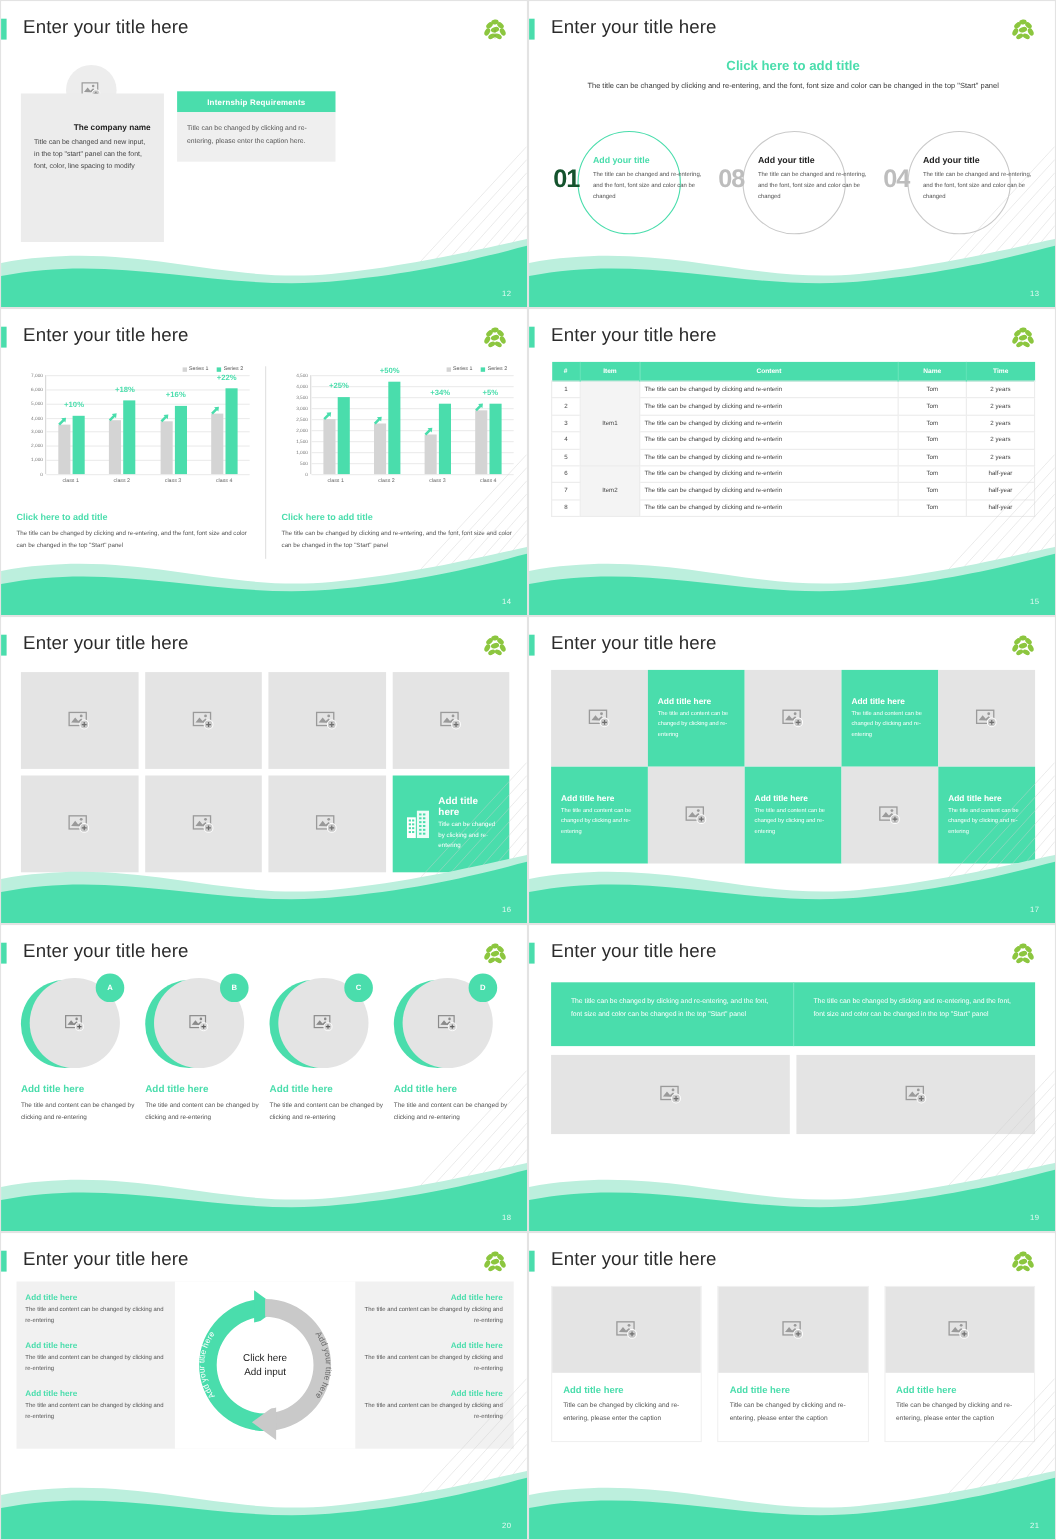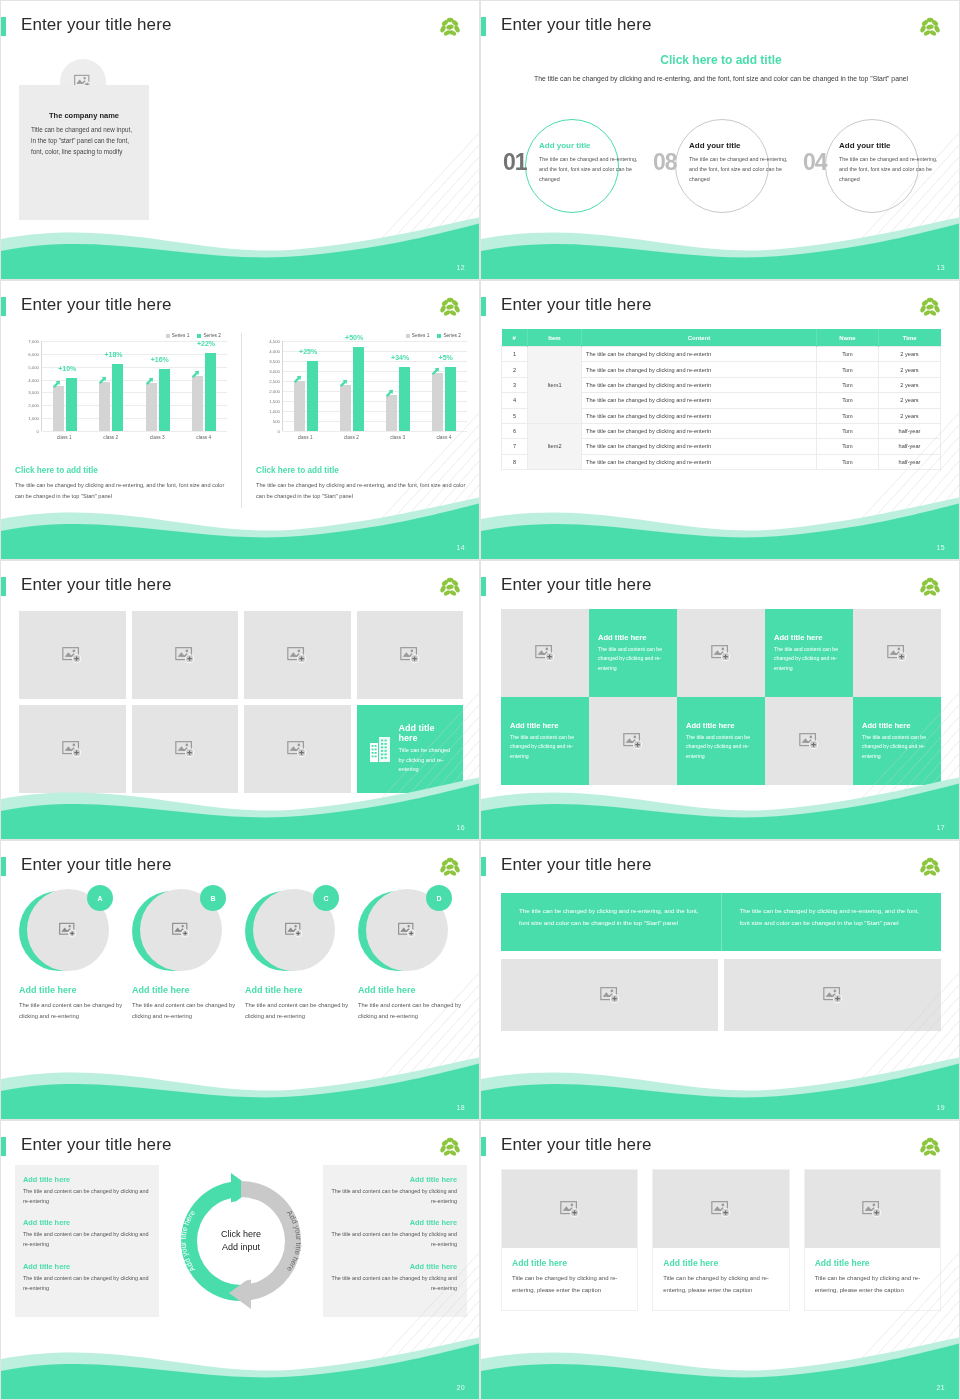--- a/index.html
+++ b/index.html
@@ -22,38 +22,38 @@
   .pagenum { position:absolute; right:14px; bottom:8px; font-size:7px; color:#ffffff; opacity:.85; letter-spacing:.4px; }
   .diag { position:absolute; right:0; bottom:16px; width:150px; height:130px; overflow:hidden; pointer-events:none; opacity:.55; }
 
   
   .ph { background:#e4e4e4; display:flex; align-items:center; justify-content:center; }
   .ph svg { width:22px; height:22px; }
   .green { background:#4ADDAC; }
 
   
   .s12-left { position:absolute; left:18px; top:84px; width:130px; height:135px; background:#ececec; padding:26px 12px 10px; }
-  .s12-left h4 { font-size:7.5px; color:#222; text-align:center; margin-bottom:4px; font-weight:700; }
+  .s12-left h4 { font-size:7.5px; color:#222; text-align:right; margin-bottom:4px; font-weight:700; }
   .s12-left p { font-size:6.3px; color:#444; line-height:1.75; }
   .s12-circle { position:absolute; left:59px; top:58px; width:46px; height:46px; border-radius:50%; background:#ededed; display:flex; align-items:center; justify-content:center; }
   .s12-circle svg { width:20px; height:20px; }
   .s12-grid { position:absolute; left:160px; top:82px; width:302px; display:grid; grid-template-columns:1fr 1fr; gap:10px 14px; }
   .s12-card-hd { background:#4ADDAC; color:#fff; font-size:7.2px; text-align:center; padding:5px 0; font-weight:700; letter-spacing:.2px;}
   .s12-card-bd { background:#efefef; font-size:6.2px; color:#555; line-height:1.9; padding:9px 9px 12px; }
 
   
   .s13-head { position:absolute; top:52px; left:0; width:480px; text-align:center; }
   .s13-head h3 { font-size:12px; color:#4ADDAC; font-weight:700; }
   .s13-head p { font-size:6.8px; color:#3a3a3a; line-height:1.85; margin-top:6px; }
   .s13-row { position:absolute; top:118px; left:22px; width:440px; display:flex; justify-content:space-between; }
   .s13-item { position:relative; width:140px; height:98px; }
   .s13-ring { position:absolute; left:22px; top:0; width:94px; height:94px; border-radius:50%; border:1.4px solid #c9c9c9; }
   .s13-ring.on { border-color:#4ADDAC; }
   .s13-num { position:absolute; left:0px; top:30px; font-size:23px; font-weight:700; color:#bdbdbd; letter-spacing:-1px; }
-  .s13-num.on { color:#737373; }
+  .s13-num.on { color:#14532d; }
   .s13-txt { position:absolute; left:36px; top:22px; width:100px; }
   .s13-txt h5 { font-size:8px; color:#222; font-weight:700; }
   .s13-txt.on h5 { color:#4ADDAC; }
   .s13-txt p { font-size:5.4px; color:#555; line-height:1.85; margin-top:4px; }
 
   
   .s14-wrap { position:absolute; top:52px; left:0; width:480px; height:175px; display:flex; }
   .s14-half { width:240px; padding:0 14px; position:relative; }
   .s14-half + .s14-half { border-left:1px solid #e0e0e0; }
   .s14-legend { display:flex; justify-content:flex-end; gap:8px; font-size:4.8px; color:#555; padding-right:6px; margin-bottom:3px; }
@@ -170,20 +170,24 @@
           <circle cx="17" cy="16" r="4.4" fill="#c9c9c9" stroke="#fff" stroke-width="1"></circle>
           <path d="M17 13.6 v4.8 M14.6 16 h4.8" stroke="#6e6e6e" stroke-width="1.2"></path>
         </svg>
     </div>
     <div class="s12-left">
       <h4>The company name</h4>
       <p>Title can be changed and new input, in the top "start" panel can the font, font, color, line spacing to modify</p>
     </div>
 
     <div class="s12-grid">
+      <div>
+        <div class="s12-card-hd">Internship Requirements</div>
+        <div class="s12-card-bd">Title can be changed by clicking and re-entering, please enter the caption here.</div>
+      </div>
     </div>
 
     <div class="diag">
       <svg viewBox="0 0 150 130" preserveAspectRatio="none">
           <g stroke="#cfcfcf" stroke-width=".7" fill="none">
             <path d="M150 0 L30 130"></path>
             <path d="M150 12 L42 130"></path>
             <path d="M150 24 L54 130"></path>
             <path d="M150 36 L66 130"></path>
             <path d="M150 48 L78 130"></path>

